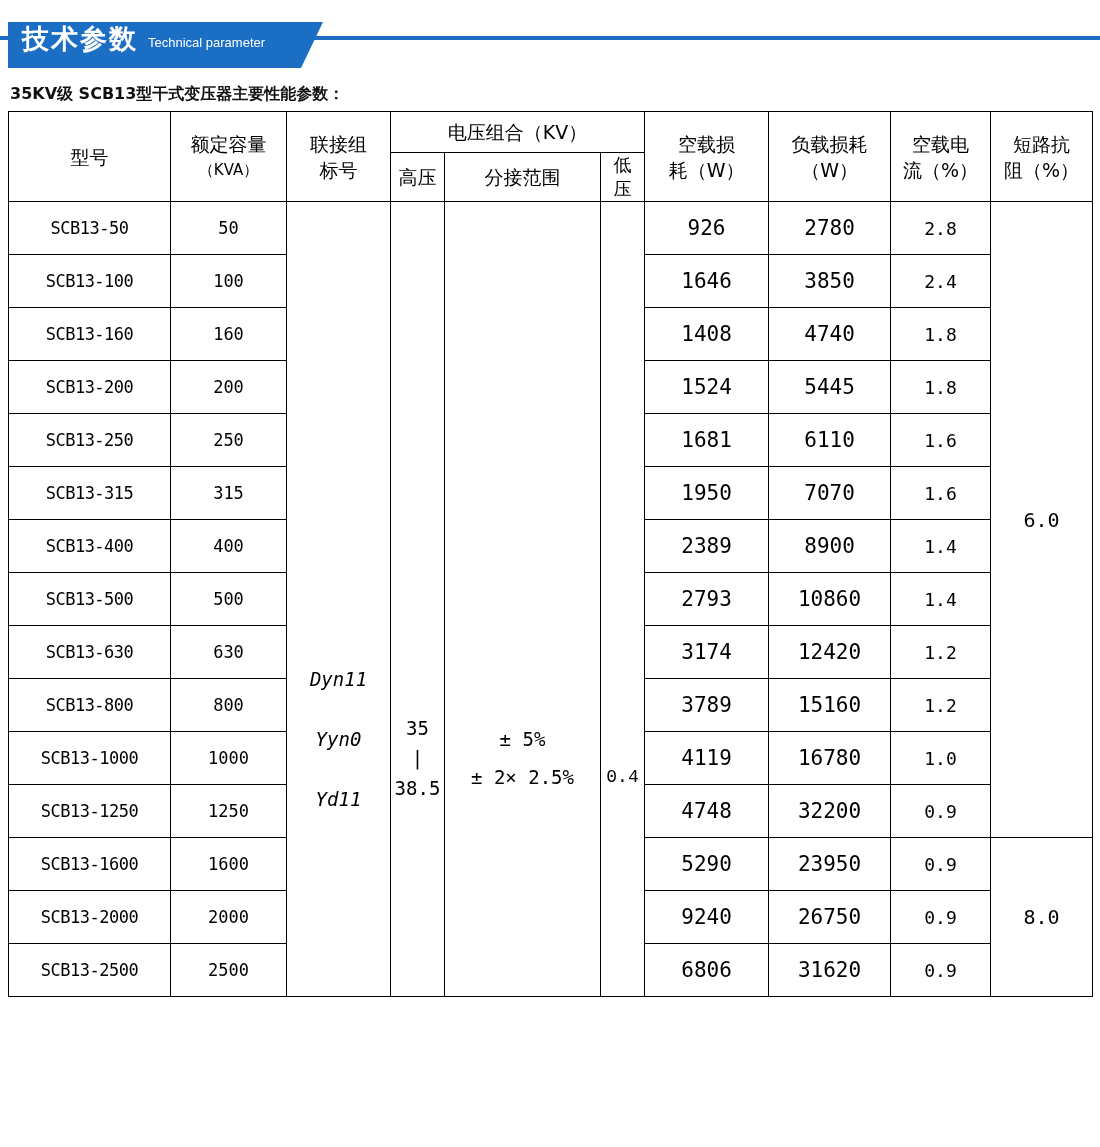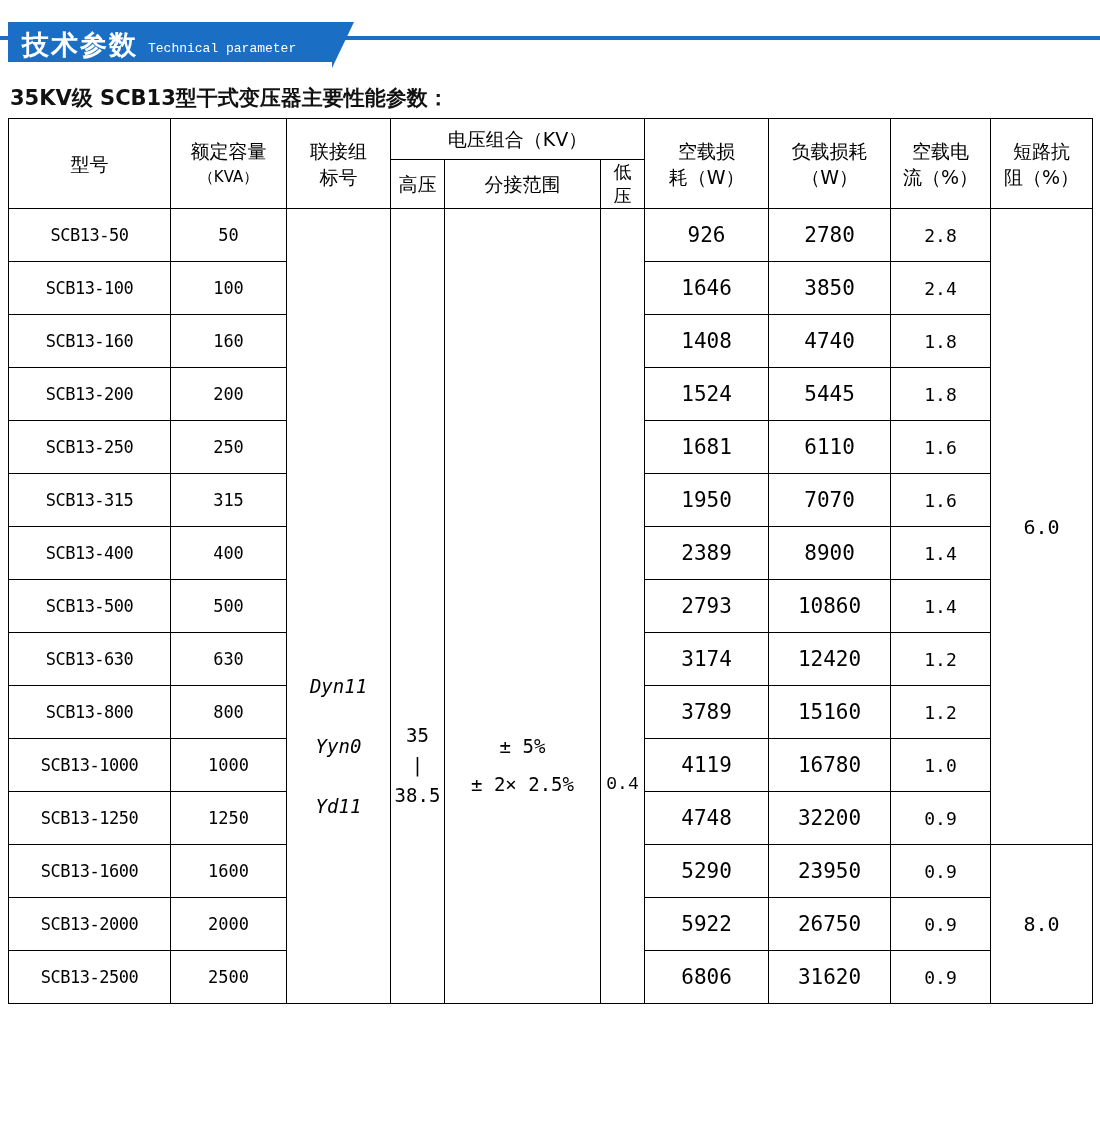--- a/index.html
+++ b/index.html
@@ -27,23 +27,23 @@
     left: 0;
     top: 36px;
     width: 1100px;
     height: 4px;
     background: #1a6fc4;
   }
   .banner-tab {
     position: absolute;
     left: 8px;
     top: 22px;
-    height: 40px;
+    height: 46px;
     background: #1a6fc4;
-    padding: 0 36px 0 14px;
+    padding: 0 36px 12px 14px;
     display: flex;
     align-items: flex-end;
     box-sizing: border-box;
   }
   .banner-tab:after {
     content: "";
     position: absolute;
     right: -22px;
     top: 0;
     width: 0;
@@ -54,33 +54,33 @@
   }
   .banner-cn {
     font-family: "DejaVu Sans", sans-serif;
     font-size: 27px;
     font-weight: bold;
     color: #ffffff;
     letter-spacing: 2px;
     line-height: 34px;
   }
   .banner-en {
-    font-family: Liberation Mono, monospace;
+    font-family: Liberation Sans, sans-serif;
     font-size: 13px;
     color: #ffffff;
     margin-left: 10px;
     line-height: 26px;
     white-space: nowrap;
   }
 
   
   .caption {
     margin: 6px 0 6px 10px;
     font-family: "DejaVu Sans", sans-serif;
-    font-size: 21px;
+    font-size: 16px;
     font-weight: bold;
     color: #111111;
     letter-spacing: 0px;
   }
 
   
   .table-wrap {
     padding: 0 8px;
     box-sizing: border-box;
     width: 1100px;
@@ -350,21 +350,21 @@
         <td class="model">SCB13-1600</td>
         <td class="cap">1600</td>
         <td class="num">5290</td>
         <td class="num">23950</td>
         <td class="pct">0.9</td>
         <td rowspan="3" class="merged">8.0</td>
       </tr>
       <tr>
         <td class="model">SCB13-2000</td>
         <td class="cap">2000</td>
-        <td class="num">5922</td>
+        <td class="num">9240</td>
         <td class="num">26750</td>
         <td class="pct">0.9</td>
       </tr>
       <tr>
         <td class="model">SCB13-2500</td>
         <td class="cap">2500</td>
         <td class="num">6806</td>
         <td class="num">31620</td>
         <td class="pct">0.9</td>
       </tr>

